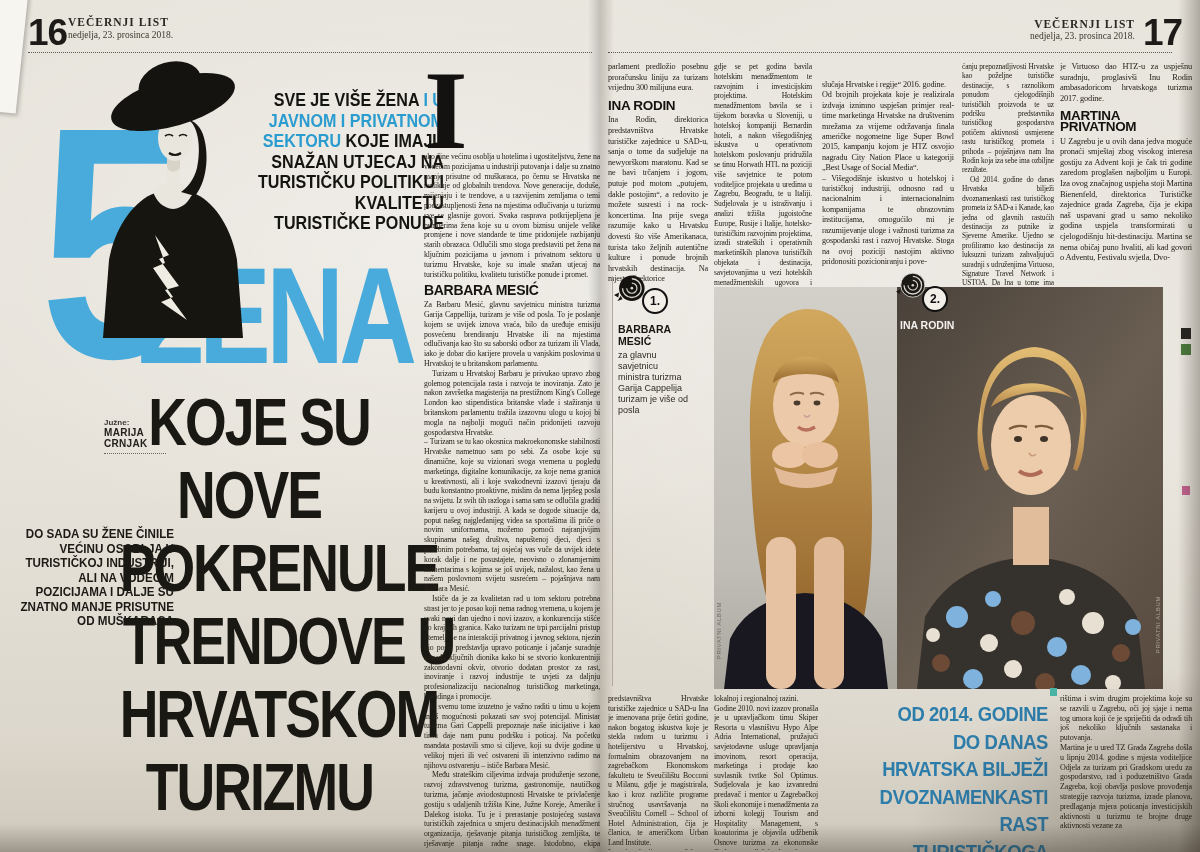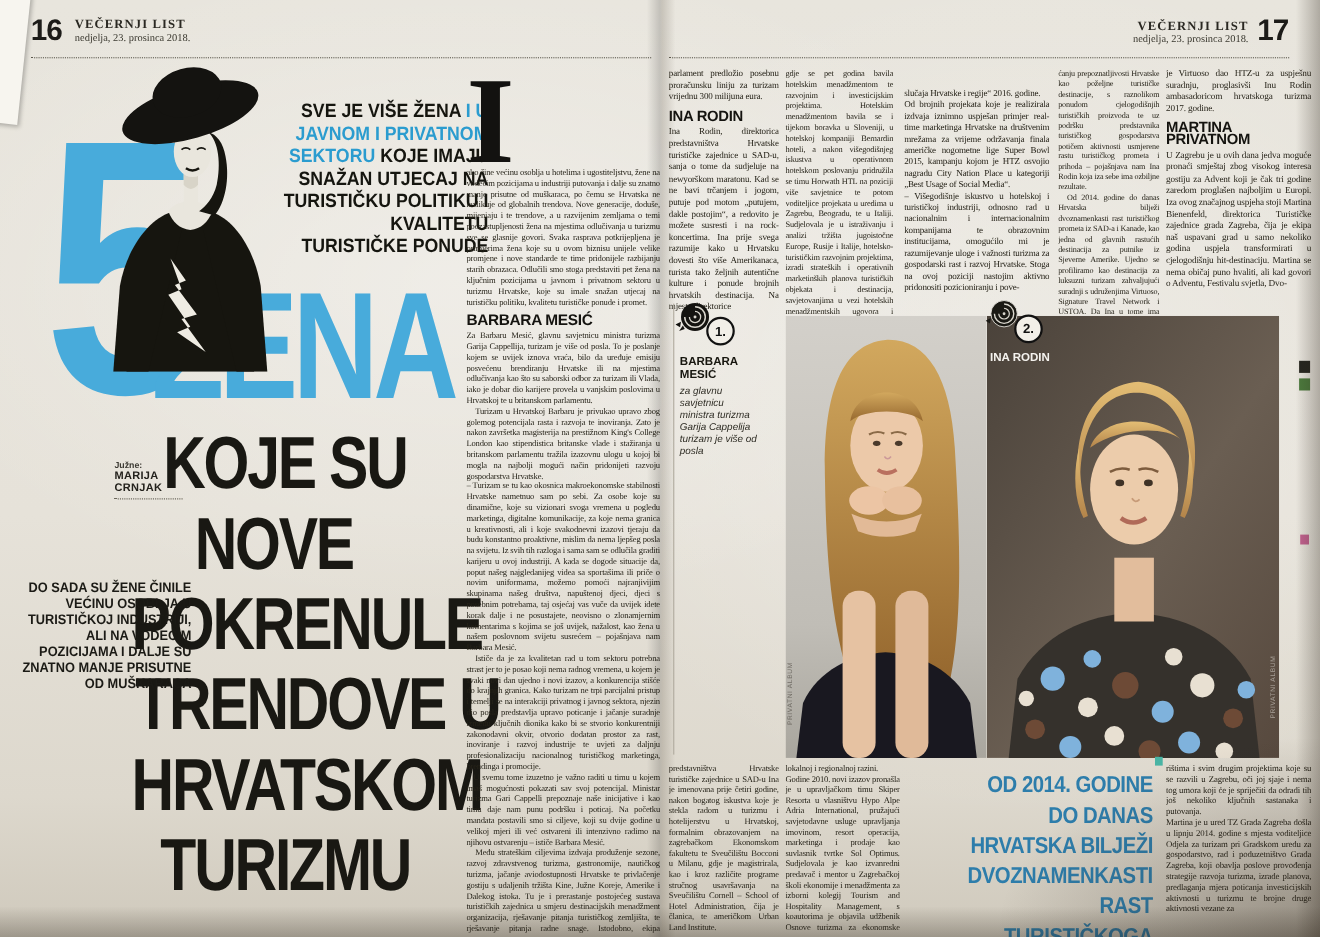--- a/index.html
+++ b/index.html
@@ -4,21 +4,21 @@
 <style>
   html,body{margin:0;padding:0;}
   body{width:1200px;height:852px;overflow:hidden;background:#8f897c;font-family:"Liberation Serif",serif;}
   .paper{position:absolute;left:0;top:0;width:1200px;height:852px;overflow:hidden;
     background:
       radial-gradient(ellipse 900px 500px at 35% 30%, rgba(255,255,255,.35), rgba(255,255,255,0) 60%),
       radial-gradient(ellipse 700px 600px at 78% 42%, rgba(255,255,255,.28), rgba(255,255,255,0) 65%),
       linear-gradient(180deg,#e8e5dd 0%,#e6e2d9 55%,#ddd8cd 85%,#cfc9bc 100%);}
   .abs{position:absolute;}
   
-  .pageno{font-family:"Liberation Sans",sans-serif;font-weight:800;font-size:27px;color:#1c1b18;letter-spacing:-1px;}
+  .pageno{font-family:"Liberation Sans",sans-serif;font-weight:800;font-size:37px;color:#1c1b18;letter-spacing:-1px;}
   .masthead{font-family:"Liberation Serif",serif;font-weight:700;font-size:11.5px;letter-spacing:1px;color:#2a2822;}
   .dateline{font-family:"Liberation Serif",serif;font-size:9.5px;color:#3a382f;}
   .dotrule{border-top:1.5px dotted #5c594e;height:0;}
   
   .big5{font-family:"Liberation Sans",sans-serif;font-weight:800;font-size:330px;line-height:250px;color:#48abdb;transform:scaleX(.82);transform-origin:0 0;letter-spacing:-8px;}
   .bigzena{font-family:"Liberation Sans",sans-serif;font-weight:800;font-size:138px;line-height:120px;color:#48abdb;transform:scaleX(.78);transform-origin:0 0;letter-spacing:-6px;}
   .intro{font-family:"Liberation Sans",sans-serif;font-weight:800;font-size:17.5px;line-height:20.5px;text-align:right;color:#15150f;transform:scaleX(.92);transform-origin:100% 0;}
   .intro .blue{color:#2b9ccf;}
   .byline-label{font-family:"Liberation Sans",sans-serif;font-weight:700;font-size:8px;color:#3c3a33;}
   .byline-name{font-family:"Liberation Sans",sans-serif;font-weight:800;font-size:10px;color:#23211c;letter-spacing:.3px;}
@@ -260,21 +260,21 @@
     <svg width="34" height="34" viewBox="0 0 40 40" style="position:absolute;left:-4px;top:0;">
       <circle cx="21" cy="19" r="15" fill="#141310"></circle>
       <path d="M21,8 a11,11 0 1 1 -11,11" stroke="#d8d5cc" stroke-width="1.6" fill="none"></path>
       <path d="M21,13 a6,6 0 1 1 -6,6" stroke="#d8d5cc" stroke-width="1.4" fill="none"></path>
       <circle cx="21" cy="19" r="1.6" fill="#d8d5cc"></circle>
       <path d="M6,24 l-6,3 5,3 z" fill="#141310"></path>
       <path d="M8,28 l-4,6 6,-2 z" fill="#141310"></path>
     </svg>
     <div class="numcircle" style="position:absolute;left:24px;top:16px;">1.</div>
     <div class="capname" style="margin-top:52px;width:70px;">BARBARA MESIĆ</div>
-    <div class="captext" style="margin-top:3px;width:72px;font-style:italic;">za glavnu savjetnicu ministra turizma Garija Cappelija turizam je više od posla</div>
+    <div class="captext" style="margin-top:3px;width:72px;">za glavnu savjetnicu ministra turizma Garija Cappelija turizam je više od posla</div>
   </div>
 
   <div class="abs cap2" style="left:900px;top:268px;width:90px;z-index:5;">
     <svg width="32" height="32" viewBox="0 0 40 40" style="position:absolute;left:-4px;top:2px;">
       <circle cx="21" cy="19" r="15" fill="#1a1914" stroke="#e8e6df" stroke-width="1"></circle>
       <path d="M21,8 a11,11 0 1 1 -11,11" stroke="#d8d5cc" stroke-width="1.6" fill="none"></path>
       <path d="M21,13 a6,6 0 1 1 -6,6" stroke="#d8d5cc" stroke-width="1.4" fill="none"></path>
       <circle cx="21" cy="19" r="1.6" fill="#d8d5cc"></circle>
       <path d="M6,24 l-6,3 5,3 z" fill="#1a1914"></path>
     </svg>

